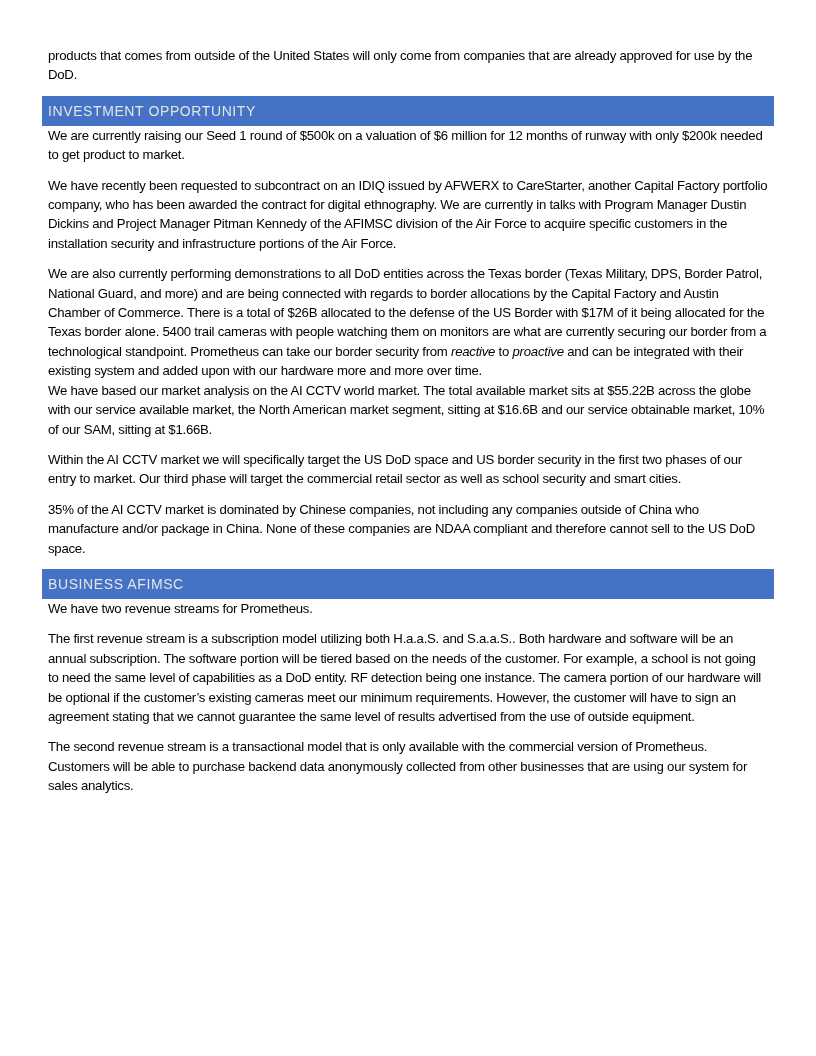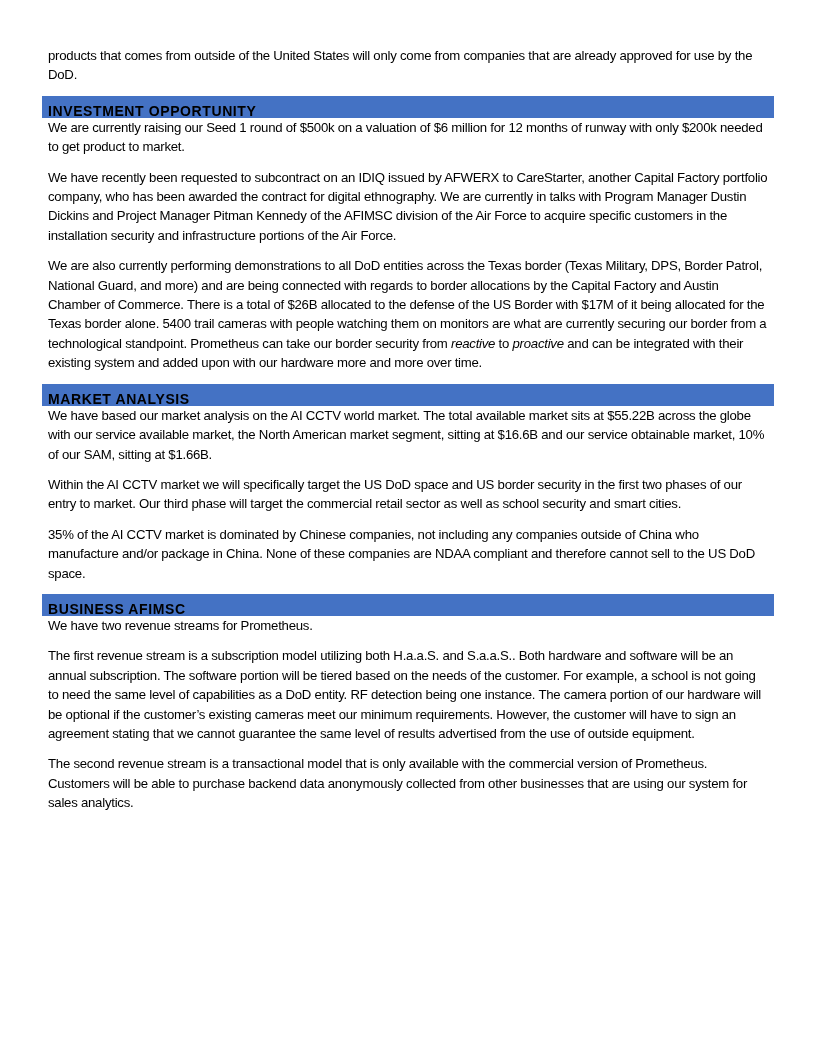--- a/index.html
+++ b/index.html
@@ -1,36 +1,35 @@
 <!DOCTYPE html>
 <html><head>
 <meta charset="utf-8">
 <style>
   html, body { margin: 0; padding: 0; background: #ffffff; }
   body { width: 816px; height: 1056px; position: relative; overflow: hidden;
          font-family: "Liberation Sans", "DejaVu Sans", sans-serif; color: #000; }
   .page { position: absolute; left: 42px; top: 46px; width: 732px; }
   p { margin: 0; padding: 0 6px; font-size: 13.2px; line-height: 19.4px; letter-spacing: -0.25px; }
   p.gap { margin-top: 11px; }
-  .hdr { background: #4472C4; color: #000000; height: 22px; line-height: 30px;
-         padding-left: 6px; font-size: 14px; letter-spacing: 0.6px; margin-top: 11px; margin-bottom: 0; font-weight: bold; }
+  .hdr { background: #4472C4; color: #e5e5e5; height: 30px; line-height: 30px;
+         padding-left: 6px; font-size: 14px; letter-spacing: 0.6px; margin-top: 11px; margin-bottom: 0; }
   em { }
 </style>
 </head>
 <body>
 
 <div class="page">
   <p>products that comes from outside of the United States will only come from companies that are already approved for use by the DoD.</p>
 
   <div class="hdr">INVESTMENT OPPORTUNITY</div>
   <p>We are currently raising our Seed 1 round of $500k on a valuation of $6 million for 12 months of runway with only $200k needed to get product to market.</p>
   <p class="gap">We have recently been requested to subcontract on an IDIQ issued by AFWERX to CareStarter, another Capital Factory portfolio company, who has been awarded the contract for digital ethnography. We are currently in talks with Program Manager Dustin Dickins and Project Manager Pitman Kennedy of the AFIMSC division of the Air Force to acquire specific customers in the installation security and infrastructure portions of the Air Force.</p>
   <p class="gap"><span>We are also currently performing demonstrations to all DoD entities across the Texas border (Texas Military, DPS, Border Patrol, National Guard, and more) and are being connected with regards to border allocations by the Capital Factory and Austin Chamber of Commerce. There is a total of $26B allocated to the defense of the US Border with $17M of it being allocated for the Texas border alone. 5400 trail cameras with people watching them on monitors are what are currently securing our border from a technological standpoint. Prometheus can take our border security from </span><em>reactive</em><span> to </span><em>proactive</em><span> and can be integrated with their existing system and added upon with our hardware more and more over time.</span></p>
 
-  <div class="hdr">MARKET ANALYSIS</div>
   <p>We have based our market analysis on the AI CCTV world market. The total available market sits at $55.22B across the globe with our service available market, the North American market segment, sitting at $16.6B and our service obtainable market, 10% of our SAM, sitting at $1.66B.</p>
   <p class="gap">Within the AI CCTV market we will specifically target the US DoD space and US border security in the first two phases of our entry to market. Our third phase will target the commercial retail sector as well as school security and smart cities.</p>
   <p class="gap">35% of the AI CCTV market is dominated by Chinese companies, not including any companies outside of China who manufacture and/or package in China. None of these companies are NDAA compliant and therefore cannot sell to the US DoD space.</p>
 
   <div class="hdr">BUSINESS AFIMSC</div>
   <p>We have two revenue streams for Prometheus.</p>
   <p class="gap">The first revenue stream is a subscription model utilizing both H.a.a.S. and S.a.a.S.. Both hardware and software will be an annual subscription. The software portion will be tiered based on the needs of the customer. For example, a school is not going to need the same level of capabilities as a DoD entity. RF detection being one instance. The camera portion of our hardware will be optional if the customer’s existing cameras meet our minimum requirements. However, the customer will have to sign an agreement stating that we cannot guarantee the same level of results advertised from the use of outside equipment.</p>
   <p class="gap">The second revenue stream is a transactional model that is only available with the commercial version of Prometheus. Customers will be able to purchase backend data anonymously collected from other businesses that are using our system for sales analytics.</p>
 </div>
 

